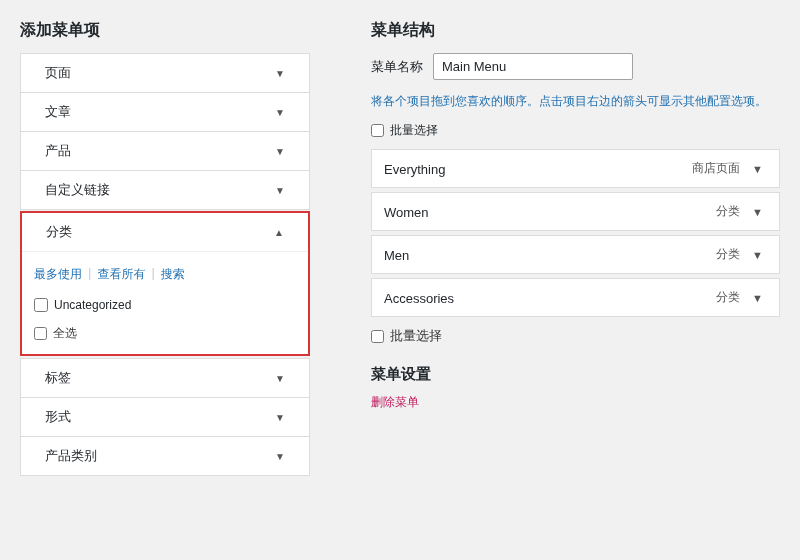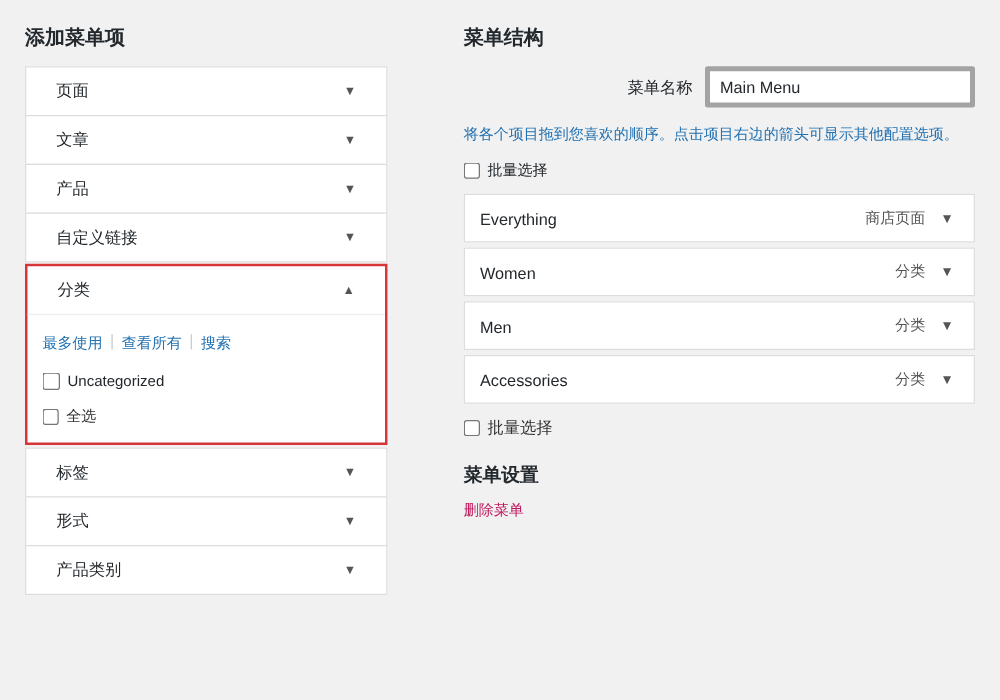--- a/index.html
+++ b/index.html
@@ -123,32 +123,31 @@
       font-size: 16px;
       font-weight: 600;
       margin-bottom: 12px;
       color: #23282d;
     }
     .menu-name-row {
       display: flex;
       align-items: center;
       gap: 10px;
       margin-bottom: 12px;
-      justify-content: flex-end;
     }
     .menu-name-row label {
       font-size: 13px;
       color: #23282d;
       white-space: nowrap;
     }
     .menu-name-row input[type="text"] {
-      border: 4px solid #a3a3a3;
+      border: 1px solid #a3a3a3;
       padding: 5px 8px;
       font-size: 13px;
-      width: 216px;
+      width: 200px;
       color: #23282d;
       border-radius: 2px;
     }
     .desc-text {
       font-size: 12px;
       color: #2271b1;
       margin-bottom: 12px;
       line-height: 1.5;
     }
     .desc-text span.highlight {

